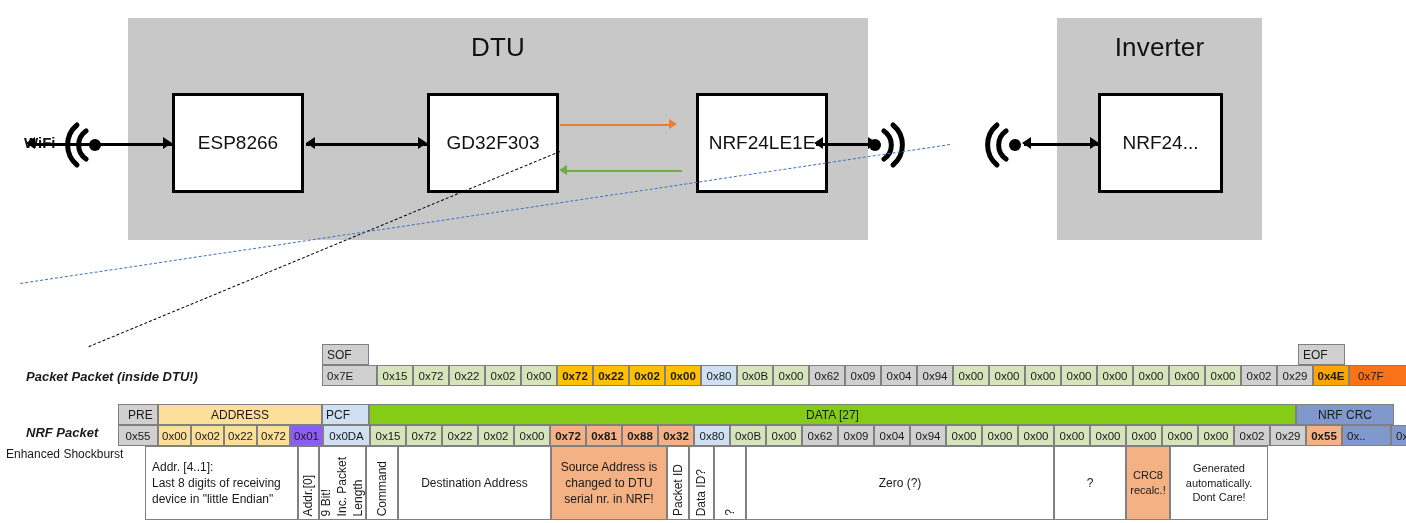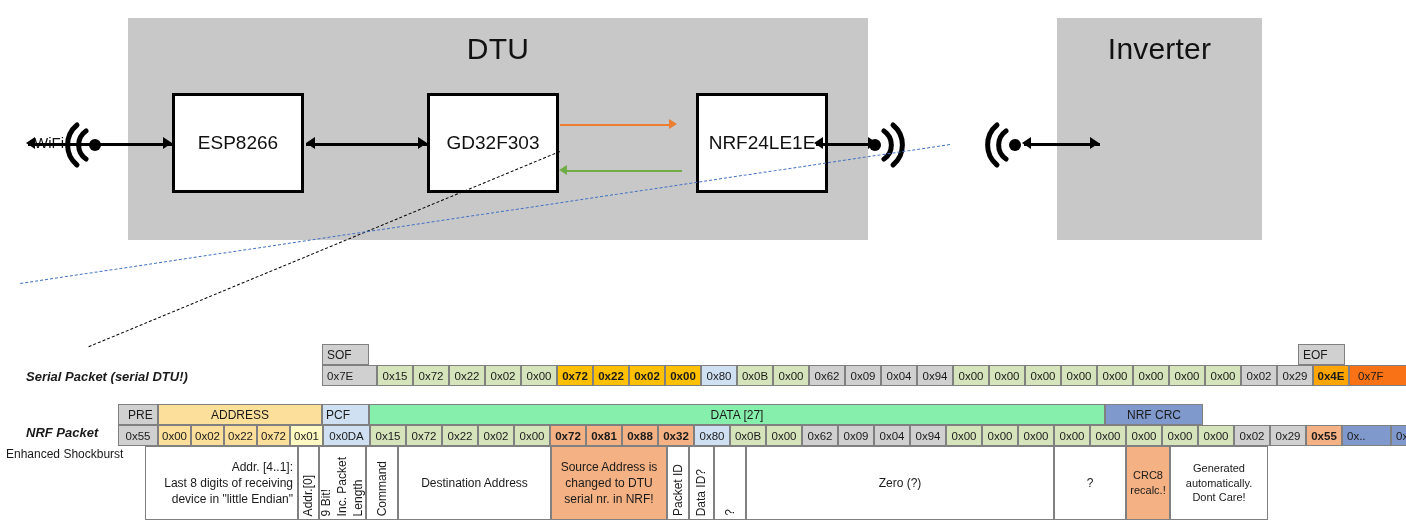--- a/index.html
+++ b/index.html
@@ -3,21 +3,21 @@
 <meta charset="utf-8">
 <style>
   html,body{margin:0;padding:0;background:#ffffff;}
   body{width:1406px;height:523px;position:relative;overflow:hidden;
        font-family:"Liberation Sans","DejaVu Sans",sans-serif;color:#1a1a1a;}
 
   
   #block-diagram{position:absolute;left:0;top:0;width:1406px;height:330px;}
   .enclosure{position:absolute;background:#c8c8c8;}
   .enclosure-title{position:absolute;left:0;right:0;top:14px;text-align:center;
-                   font-size:30px;color:#111;letter-spacing:.2px;}
+                   font-size:26px;color:#111;letter-spacing:.2px;}
   .chipbox{position:absolute;background:#ffffff;border:3px solid #000;
            display:flex;align-items:center;justify-content:center;
            font-size:19px;color:#111;box-sizing:border-box;}
   .conn{position:absolute;height:0;border-top:3px solid #000;}
   .conn.orange{border-top-color:#ed7d31;border-top-width:2px;}
   .conn.green{border-top-color:#70ad47;border-top-width:2px;}
   .arrow{position:absolute;width:0;height:0;}
   .arrow.right{border-left:9px solid #000;border-top:6px solid transparent;border-bottom:6px solid transparent;}
   .arrow.left{border-right:9px solid #000;border-top:6px solid transparent;border-bottom:6px solid transparent;}
   .arrow.right.orange{border-left-color:#ed7d31;border-top-width:5px;border-bottom-width:5px;border-left-width:8px;}
@@ -49,21 +49,21 @@
 <div id="block-diagram">
 
   <div class="enclosure" style="left:128px;top:18px;width:740px;height:222px;">
     <div class="enclosure-title">DTU</div>
   </div>
 
   <div class="enclosure" style="left:1057px;top:18px;width:205px;height:222px;">
     <div class="enclosure-title">Inverter</div>
   </div>
 
-  <div class="wifi-label" style="left:34px;top:134px;">WiFi</div>
+  <div class="wifi-label" style="left:24px;top:134px;font-weight:bold;">WiFi</div>
 
   <svg class="antenna" style="left:64px;top:118px;" viewBox="0 0 44 54">
     <circle cx="31" cy="27" r="6" fill="#000"></circle>
     <path d="M22 13 A17 17 0 0 0 22 41" stroke="#000" stroke-width="5" fill="none" stroke-linecap="round"></path>
     <path d="M13 7 A26 26 0 0 0 13 47" stroke="#000" stroke-width="5" fill="none" stroke-linecap="round"></path>
   </svg>
 
   <svg class="antenna" style="left:862px;top:118px;" viewBox="0 0 44 54">
     <circle cx="13" cy="27" r="6" fill="#000"></circle>
     <path d="M22 13 A17 17 0 0 1 22 41" stroke="#000" stroke-width="5" fill="none" stroke-linecap="round"></path>
@@ -78,20 +78,23 @@
 
   <div class="chipbox" style="left:172px;top:93px;width:132px;height:100px;">
     <span>ESP8266</span>
   </div>
   <div class="chipbox" style="left:427px;top:93px;width:132px;height:100px;">
     <span>GD32F303</span>
   </div>
   <div class="chipbox" style="left:696px;top:93px;width:132px;height:100px;">
     <span>NRF24LE1E</span>
   </div>
+  <div class="chipbox" style="left:1098px;top:93px;width:125px;height:100px;">
+    <span>NRF24...</span>
+  </div>
 
   <div class="conn" style="left:28px;top:143px;width:146px;"></div>
   <div class="arrow right" style="left:163px;top:137px;"></div>
   <div class="arrow left" style="left:26px;top:137px;"></div>
 
   <div class="conn" style="left:306px;top:143px;width:122px;"></div>
   <div class="arrow right" style="left:418px;top:137px;"></div>
   <div class="arrow left" style="left:306px;top:137px;"></div>
 
   <div class="conn orange" style="left:560px;top:124px;width:114px;"></div>
@@ -107,21 +110,21 @@
   <div class="conn" style="left:1024px;top:143px;width:76px;"></div>
   <div class="arrow right" style="left:1090px;top:137px;"></div>
   <div class="arrow left" style="left:1022px;top:137px;"></div>
 
   <div class="dashline" style="left:560px;top:152px;width:510px;transform:rotate(157.5deg);"></div>
   <div class="dashline blue" style="left:950px;top:145px;width:940px;transform:rotate(171.5deg);"></div>
 </div>
 
 <div id="packets">
 
-  <div class="lbl it" style="left:26px;top:39px;">Serial Packet (serial DTU!)</div>
+  <div class="lbl it" style="left:26px;top:39px;">Packet Packet (inside DTU!)</div>
 
   <div class="row" style="left:322px;top:14px;height:21px;">
     <div class="cell hdr" style="width:47px;background:#d0d0d0;justify-content:flex-start;padding-left:4px;">SOF</div>
   </div>
   <div class="row" style="left:1298px;top:14px;height:21px;">
     <div class="cell hdr" style="width:47px;background:#d0d0d0;justify-content:flex-start;padding-left:4px;">EOF</div>
   </div>
 
   <div class="row" style="left:322px;top:35px;height:21px;">
     <div class="cell" style="width:55px;background:#d0d0d0;justify-content:flex-start;padding-left:4px;">0x7E</div>
@@ -157,32 +160,32 @@
     <div class="cell" style="width:63px;background:#f97316;justify-content:flex-start;padding-left:8px;">0x7F</div>
   </div>
 
   <div class="lbl it" style="left:26px;top:95px;">NRF Packet</div>
   <div class="lbl" style="left:6px;top:117px;font-size:12px;">Enhanced Shockburst</div>
 
   <div class="row" style="left:118px;top:74px;height:21px;">
     <div class="cell hdr" style="width:40px;background:#d0d0d0;justify-content:flex-start;padding-left:9px;">PRE</div>
     <div class="cell hdr" style="width:164px;background:#fbdf9a;">ADDRESS</div>
     <div class="cell hdr" style="width:47px;background:#cfe0f3;justify-content:flex-start;padding-left:3px;">PCF</div>
-    <div class="cell hdr" style="width:736px;background:#86efac;">DATA [27]</div>
+    <div class="cell hdr" style="width:927px;background:#84cc16;">DATA [27]</div>
     <div class="cell hdr" style="width:98px;background:#8099cd;">NRF CRC</div>
   </div>
 
   <div class="row" style="left:118px;top:95px;height:21px;">
     <div class="cell" style="width:40px;background:#d0d0d0;">0x55</div>
     <div id="nrf-address" style="display:flex;">
         <div class="cell" style="width: 33px; background: rgb(251, 223, 154);">0x00</div>
         <div class="cell" style="width: 33px; background: rgb(251, 223, 154);">0x02</div>
         <div class="cell" style="width: 33px; background: rgb(251, 223, 154);">0x22</div>
         <div class="cell" style="width: 33px; background: rgb(251, 223, 154);">0x72</div>
-        <div class="cell" style="width: 33px; background: #fef9c3;">0x01</div>
+        <div class="cell" style="width: 33px; background: #8b5cf6;">0x01</div>
       </div>
     <div class="cell" style="width:47px;background:#cfe0f3;">0x0DA</div>
     <div id="nrf-bytes" style="display:flex;">
         <div class="cell" style="width: 36px; background: rgb(214, 228, 188);">0x15</div>
         <div class="cell" style="width: 36px; background: rgb(214, 228, 188);">0x72</div>
         <div class="cell" style="width: 36px; background: rgb(214, 228, 188);">0x22</div>
         <div class="cell" style="width: 36px; background: rgb(214, 228, 188);">0x02</div>
         <div class="cell" style="width: 36px; background: rgb(214, 228, 188);">0x00</div>
         <div class="cell b" style="width: 36px; background: rgb(244, 177, 131);">0x72</div>
         <div class="cell b" style="width: 36px; background: rgb(244, 177, 131);">0x81</div>
@@ -208,21 +211,21 @@
         <div class="cell b" style="width: 36px; background: rgb(244, 177, 131);">0x55</div>
       </div>
     <div id="nrf-crc" style="display:flex;">
         <div class="cell" style="width: 49px; background: rgb(128, 153, 205); justify-content: flex-start; padding-left: 4px;">0x..</div>
         <div class="cell" style="width: 49px; background: rgb(128, 153, 205); justify-content: flex-start; padding-left: 4px;">0x..</div>
       </div>
   </div>
 
   <div class="row" style="left:145px;top:116px;height:74px;">
     <div class="desc left" style="width:153px;">
-        <span style="white-space: pre-line; text-align: right;">Addr. [4..1]:
+        <span style="white-space: pre-line;">Addr. [4..1]:
 Last 8 digits of receiving device in "little Endian"</span>
       </div>
     <div class="desc" style="width: 21px; align-items: flex-end; padding: 3px 0px;">
         <span class="vert" style="white-space: pre-line; text-align: left;">Addr.[0]</span>
       </div>
     <div class="desc" style="width: 47px; align-items: flex-end; padding: 3px 0px;">
         <span class="vert" style="white-space: pre-line; text-align: left;">9 Bit!
 Inc. Packet
 Length</span>
       </div>

